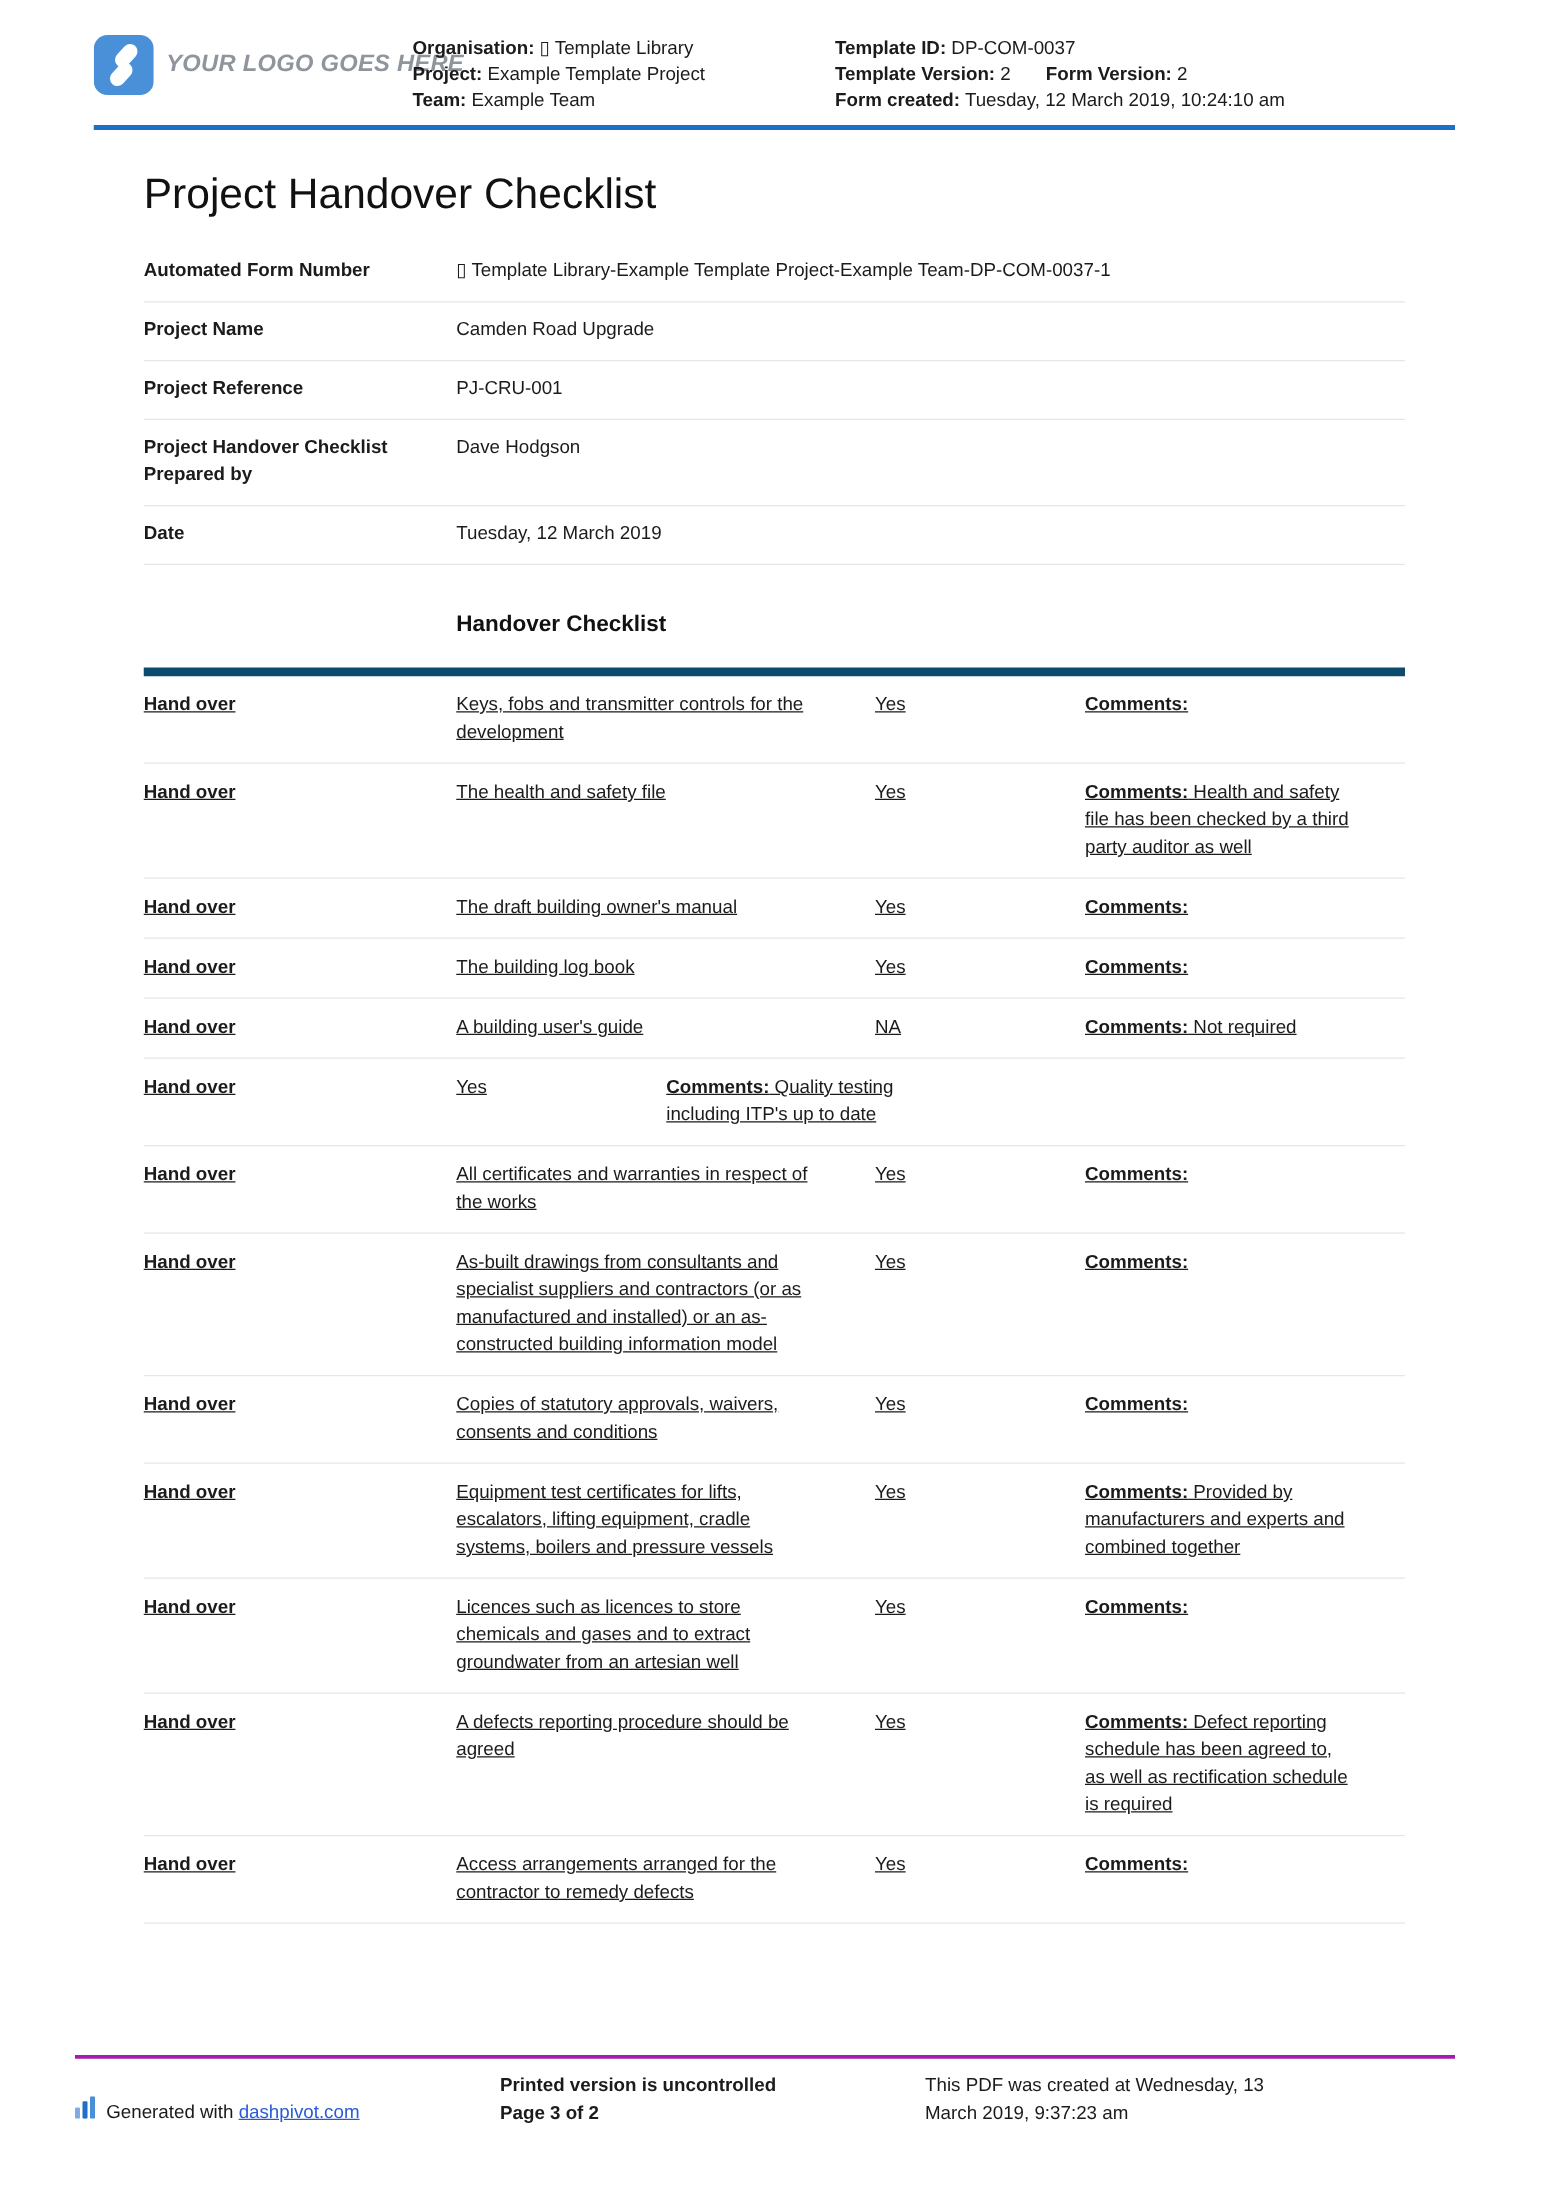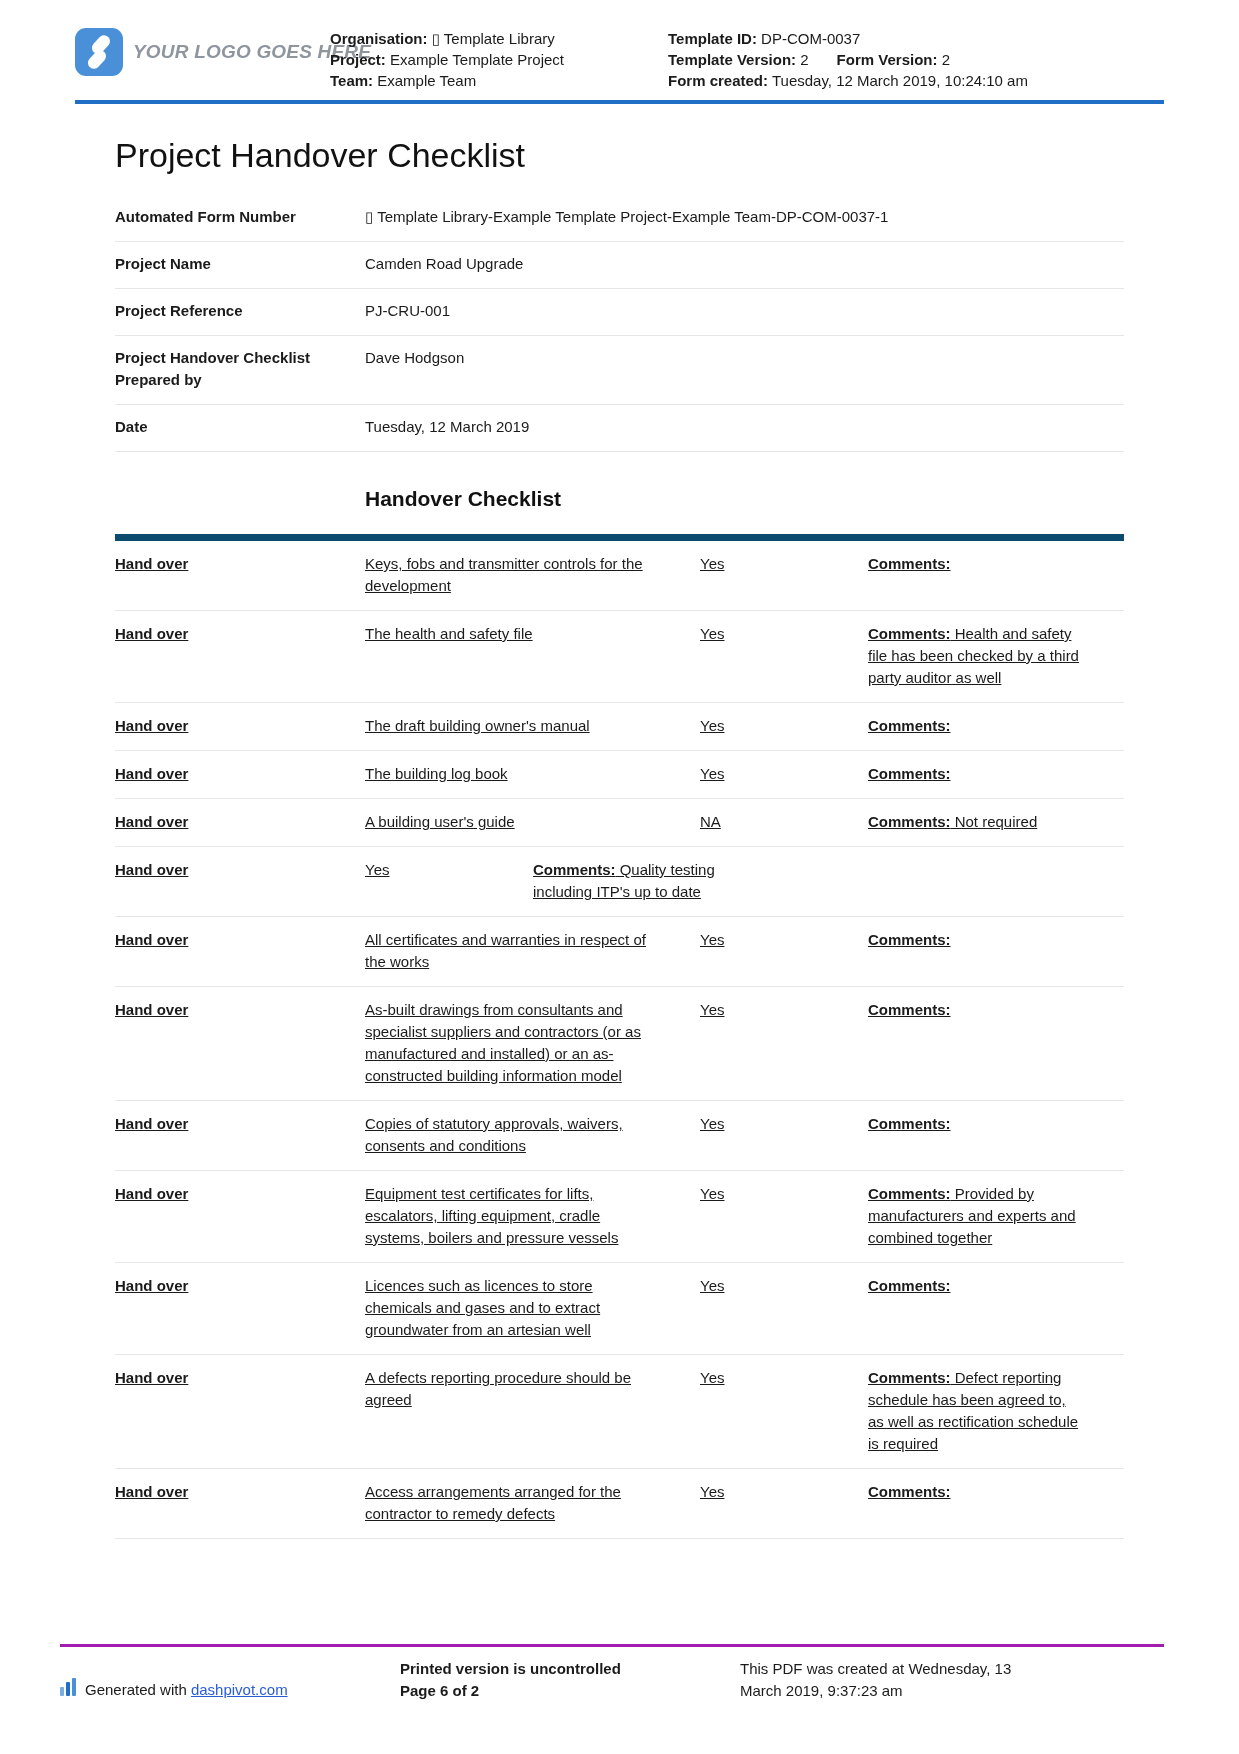--- a/index.html
+++ b/index.html
@@ -26,21 +26,21 @@
 
   .content { padding:0 115px; }
 
   h1.title { font-size:34px; line-height:40px; font-weight:400; margin:31px 0 20px 0; color:#111; }
 
   
   .d-row { display:flex; padding:11px 0 13px 0; border-bottom:1px solid #e6e6e6; }
   .d-label { width:250px; font-weight:bold; padding-right:30px; box-sizing:border-box; }
   .d-value { flex:1; }
 
-  h2.section { font-size:21px; line-height:28px; font-weight:bold; margin:33px 0 21px 250px; color:#111; }
+  h2.section { font-size:18px; line-height:28px; font-weight:bold; margin:33px 0 21px 250px; color:#111; }
 
   
   .check-table { border-top:7px solid #0c4a6e;text-decoration:underline; }
   .c-row { display:flex; padding:12px 0 13px 0; border-bottom:1px solid #e6e6e6; }
   .c1 { width:250px; font-weight:bold; box-sizing:border-box; }
   .c2 { width:335px; padding-right:45px; box-sizing:border-box; }
   .c3 { width:168px; box-sizing:border-box; }
   .c4 { width:215px; box-sizing:border-box; }
   .c4 b { font-weight:bold; }
 
@@ -214,20 +214,20 @@
         <svg width="17" height="18" viewBox="0 0 17 18">
           <rect x="0" y="9" width="4" height="9" rx="1" fill="#7badе0" style="fill:#7bade0"></rect>
           <rect x="6" y="4" width="4" height="14" rx="1" fill="#1f6fc6"></rect>
           <rect x="12" y="0" width="4" height="18" rx="1" fill="#4a90d9"></rect>
         </svg>
       </span>
       <span><span>Generated with </span><a href="#" class="f-link">dashpivot.com</a></span>
     </div>
     <div class="f-center">
       <div>Printed version is uncontrolled</div>
-      <div>Page 6 of 2</div>
+      <div>Page 3 of 2</div>
     </div>
     <div class="f-right">
       <div>This PDF was created at Wednesday, 13 March 2019, 9:37:23 am</div>
     </div>
   </div>
 
 </div>
 
 </body></html>

